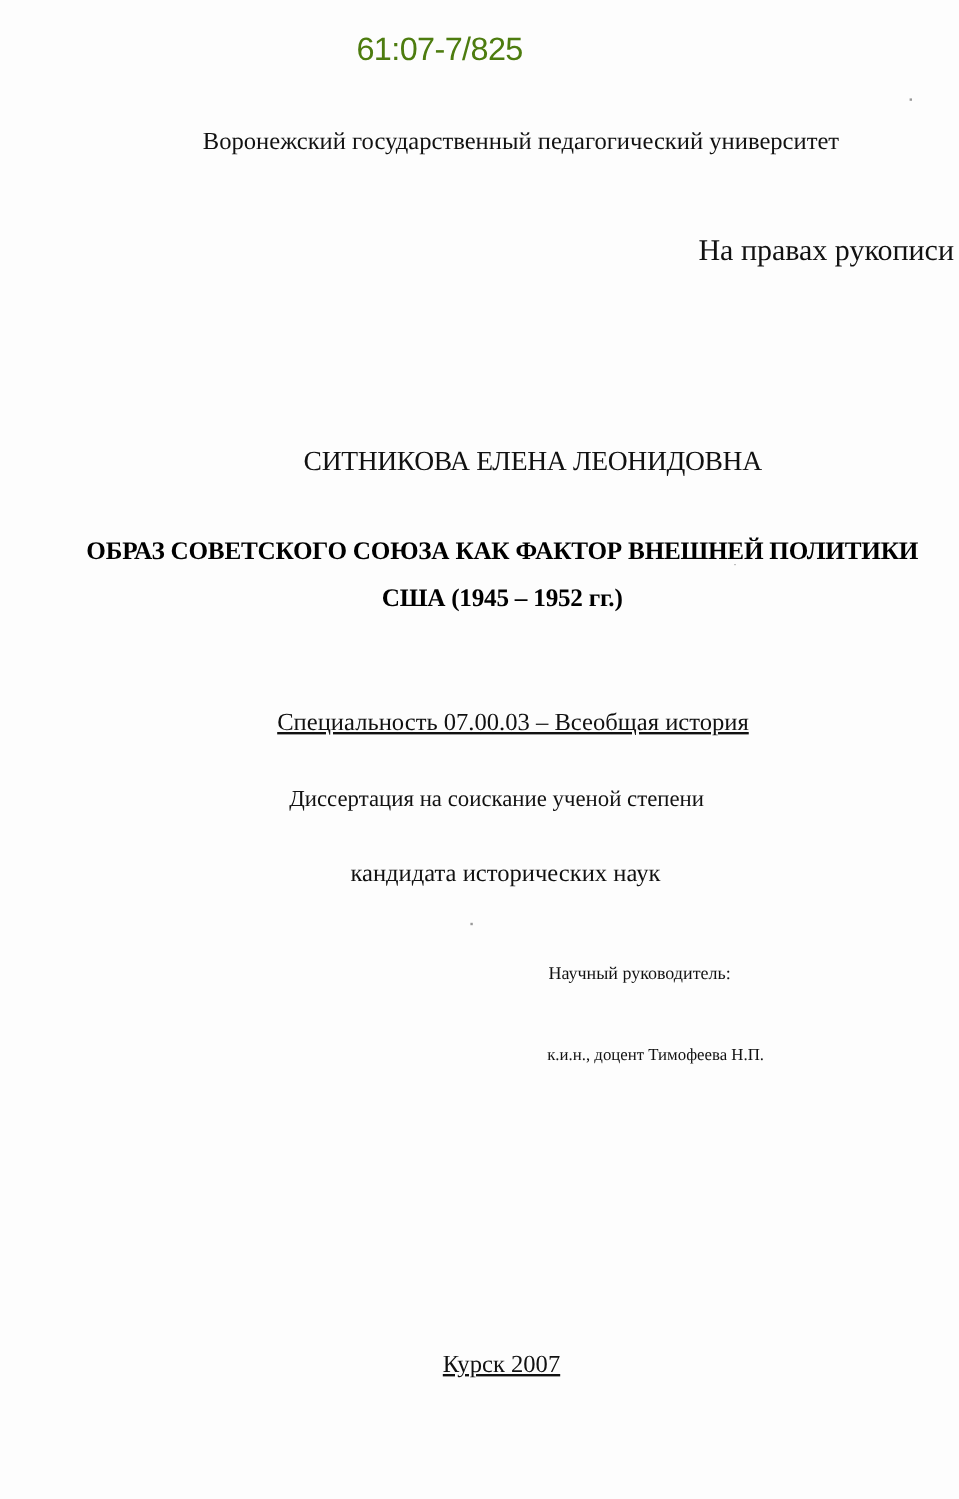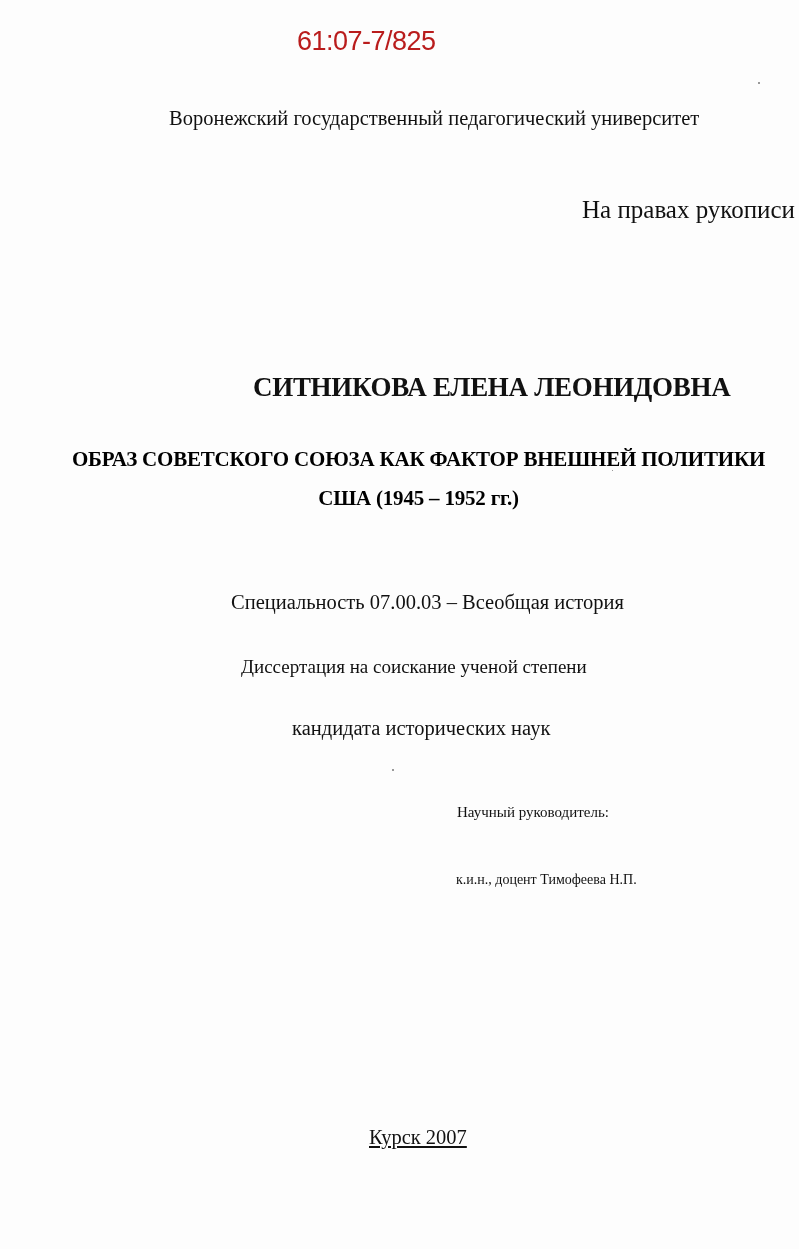--- a/index.html
+++ b/index.html
@@ -14,49 +14,49 @@
       overflow: hidden;
       font-family: "Liberation Serif", "DejaVu Serif", serif;
       color: #111;
     }
     .abs { position: absolute; white-space: nowrap; }
     .stamp {
       left: 297px; top: 26px;
       font-family: "Liberation Sans", "DejaVu Sans", sans-serif;
       font-size: 27px;
       letter-spacing: -0.5px;
-      color: #b91c1c;
+      color: #4d7c0f;
     }
     .university {
       left: 169px; top: 86px;
       font-size: 20.5px;
       margin-top: 21px;
     }
     .manuscript {
       left: 582px; top: 196px;
       font-size: 25px;
     }
     .author {
       left: 253px; top: 372px;
-      font-size: 27px;
+      font-size: 23px;
       letter-spacing: -0.3px;
-      font-weight: bold;
     }
     .title-line {
       left: 0; width: 799px; text-align: center;
       font-weight: bold;
       font-size: 21px;
       letter-spacing: -0.2px;
       color: #000;
     }
     .title-1 { top: 447px; left: 19px; }
     .title-2 { top: 486px; left: 19px; }
     .specialty {
       left: 231px; top: 591px;
       font-size: 20.5px;
+      text-decoration: underline;
     }
     .dissertation-1 {
       left: 241px; top: 656px;
       font-size: 19px;
     }
     .dissertation-2 {
       left: 292px; top: 697px;
       font-size: 20.5px;
       margin-top: 20px;
     }

